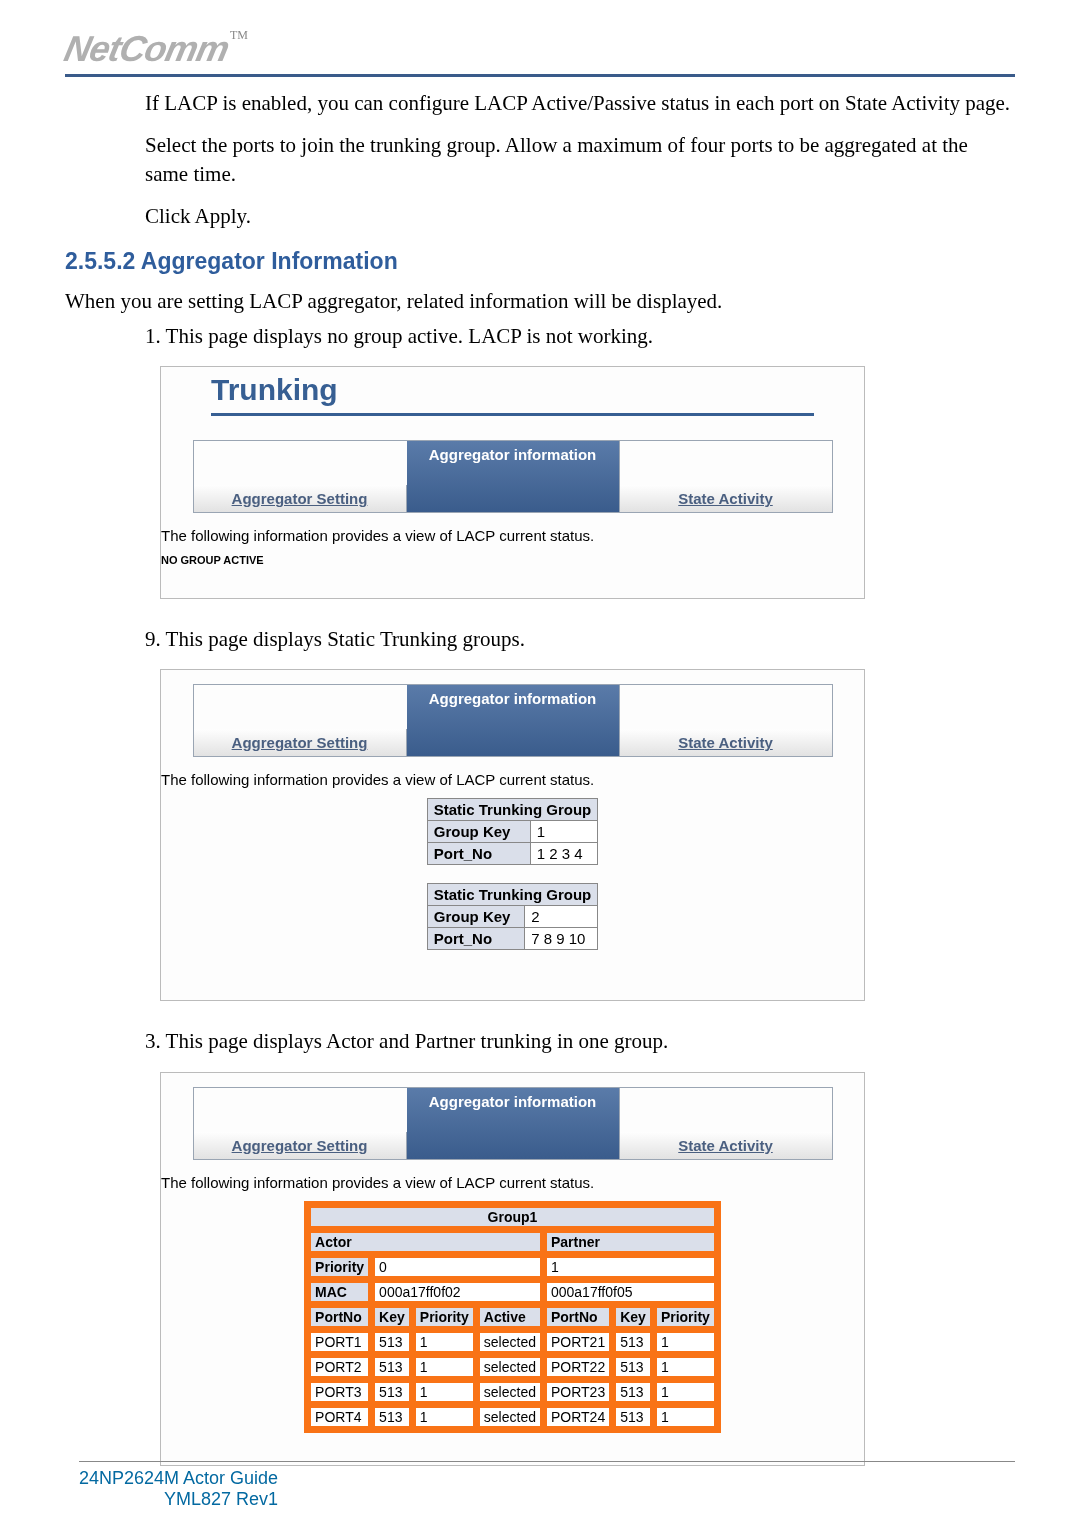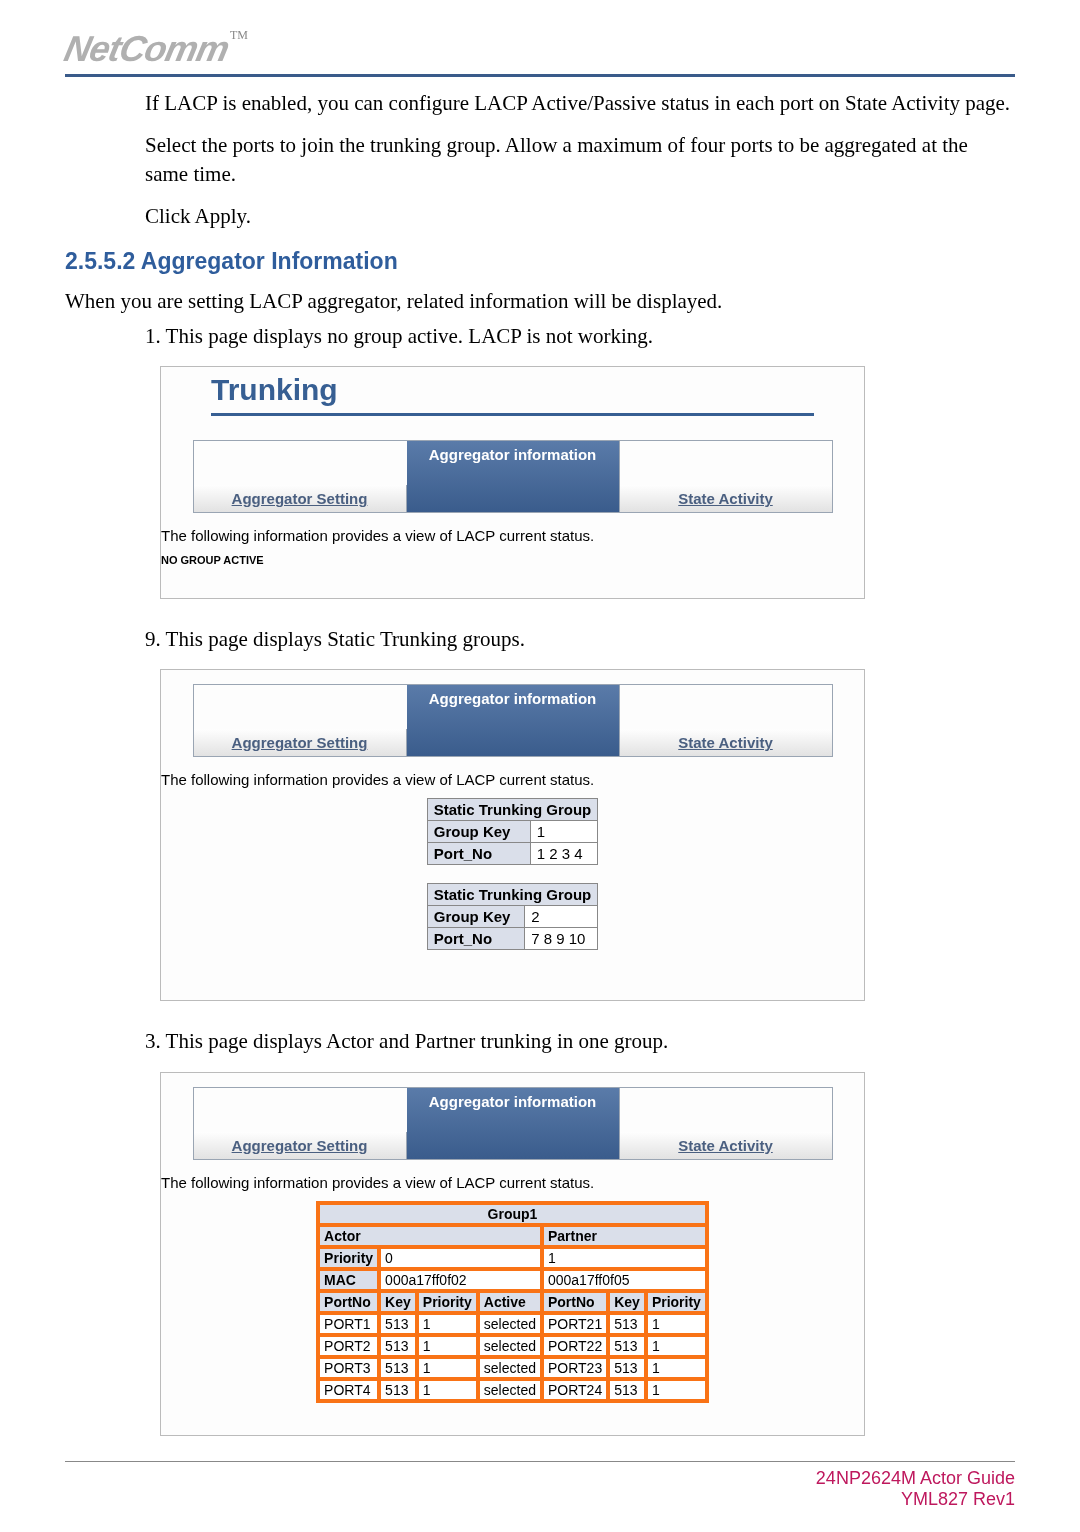--- a/index.html
+++ b/index.html
@@ -151,47 +151,47 @@
     font-weight: bold;
   }
   
   .g1 {
     border-collapse: collapse;
     margin: 6px auto 0 auto;
     font-family: Tahoma, Arial, sans-serif;
     font-size: 14px;
   }
   .g1 th, .g1 td {
-    border: 4px solid #f97316;
+    border: 7px solid #f97316;
     padding: 1px 4px;
     text-align: left;
     background: #fff;
   }
   .g1 .shade {
     background: #dadfea;
     font-weight: bold;
   }
   .g1 .title-row td {
     text-align: center;
     background: #dadfea;
     font-weight: bold;
   }
 
   .footer {
     position: absolute;
     bottom: 22px;
-    left: 65px;
+    left: 79px;
     right: 65px;
     border-top: 1px solid #888;
     padding-top: 6px;
     font-family: Arial, Helvetica, sans-serif;
     font-size: 18px;
-    color: #be185d;
+    color: #0369a1;
     display: flex;
-    justify-content: flex-end;
+    justify-content: flex-start;
   }
   .footer-right { text-align: right; }
 </style>
 </head>
 <body>
 
 <div class="page-wrap">
 
   <div class="logo-row">
     <span class="logo">NetComm</span><span class="logo-tm">TM</span>

